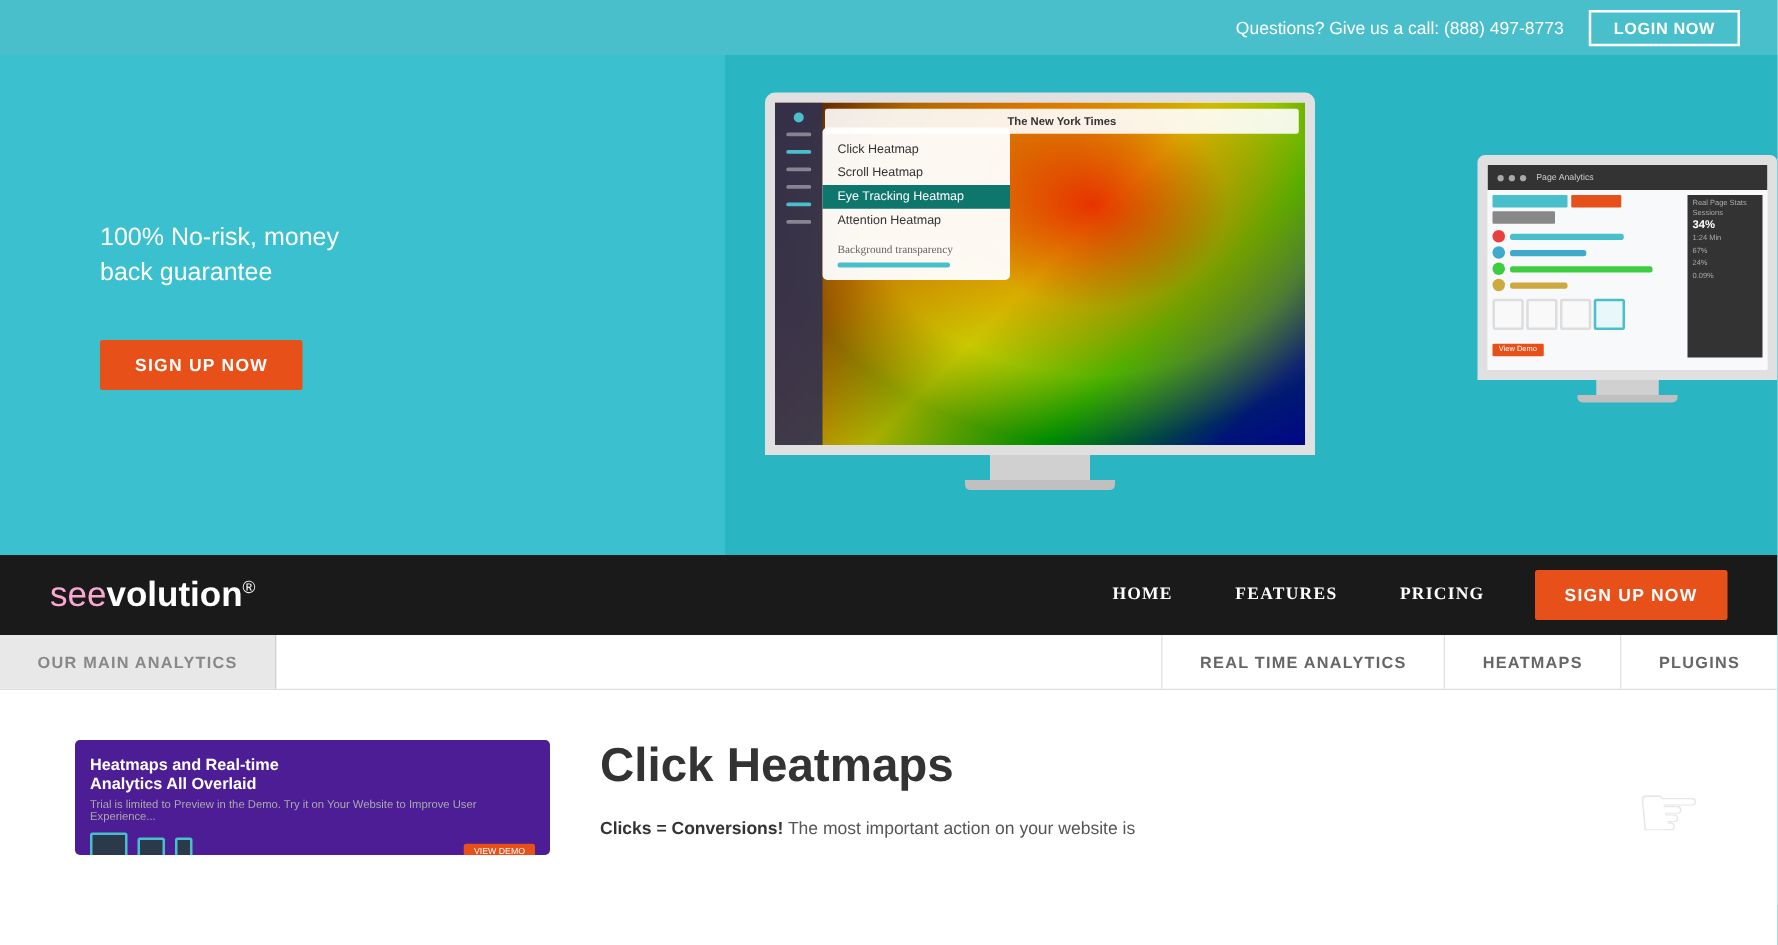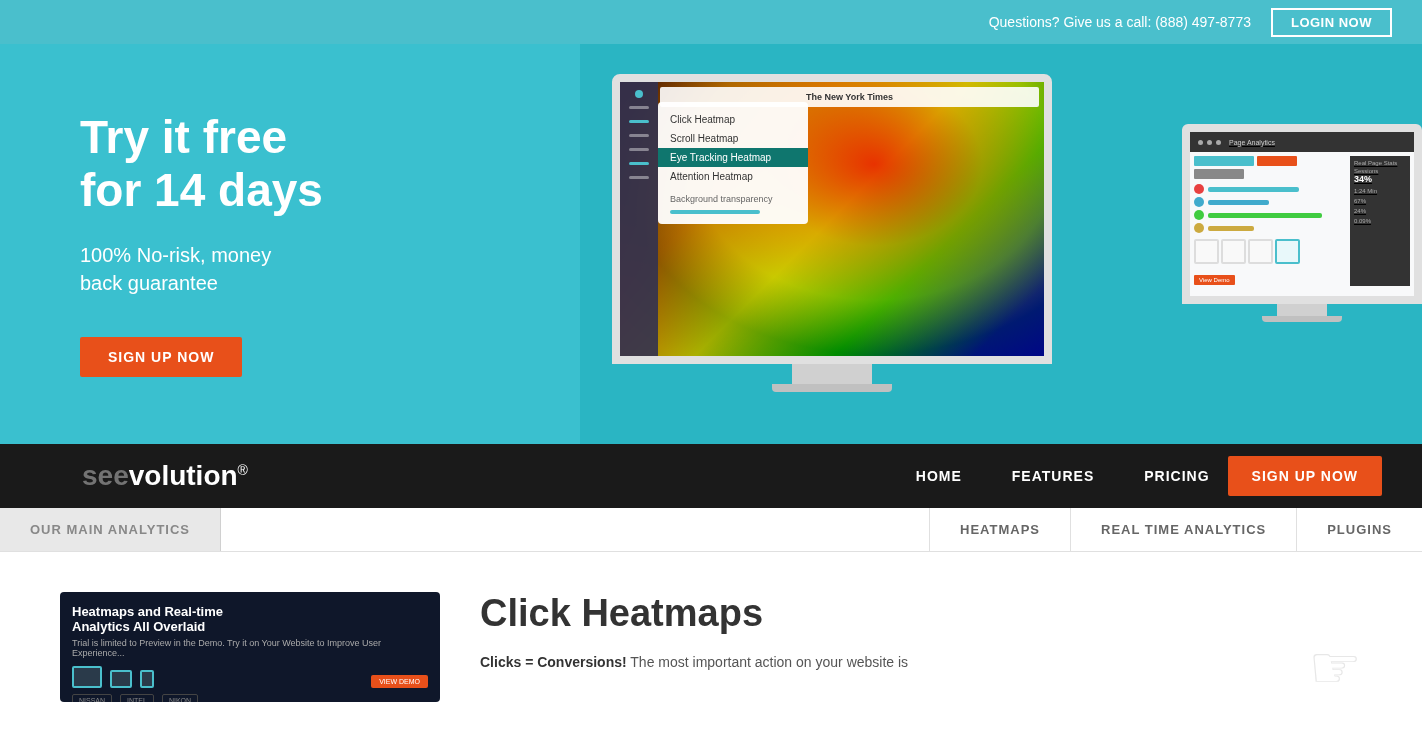--- a/index.html
+++ b/index.html
@@ -202,21 +202,20 @@
       top: 80px;
       width: 240px;
     }
     .monitor2-frame {
       background: #f5f5f5;
       border: 8px solid #e0e0e0;
       border-radius: 6px 6px 0 0;
       width: 240px;
       height: 180px;
       overflow: hidden;
-      text-decoration: underline;
     }
     .monitor2-screen {
       width: 100%;
       height: 100%;
       background: #f8f9fa;
       position: relative;
     }
     .analytics-header {
       background: #333;
       height: 20px;
@@ -309,21 +308,22 @@
       font-weight: bold;
     }
     .logo-reg {
       font-size: 14px;
       vertical-align: super;
       color: #fff;
     }
     .nav-links {
       display: flex;
       gap: 50px;
-      margin-right: 18px;
+      margin-right: 40px;
+      font-family: Liberation Serif, serif;
     }
     .nav-link {
       color: #fff;
       text-decoration: none;
       font-size: 14px;
       font-weight: bold;
       letter-spacing: 1px;
       cursor: pointer;
     }
     .signup-nav-btn {
@@ -373,24 +373,24 @@
     .content-area {
       background: #fff;
       display: flex;
       padding: 40px 60px;
       gap: 40px;
     }
     .content-left {
       flex: 0 0 380px;
     }
     .preview-box {
-      background: #0f172a;
+      background: #4c1d95;
       border-radius: 4px;
       width: 380px;
-      height: 110px;
+      height: 92px;
       overflow: hidden;
       position: relative;
     }
     .preview-content {
       padding: 12px;
       color: #fff;
       font-size: 11px;
     }
     .preview-title {
       font-size: 13px;
@@ -449,21 +449,20 @@
 </head>
 <body>
 
 <div class="top-bar">
   <span class="top-bar-text">Questions? Give us a call: (888) 497-8773</span>
   <button class="login-btn">LOGIN NOW</button>
 </div>
 
 <div class="hero">
   <div class="hero-left">
-    <h1 class="hero-title">Try it free<br>for 14 days</h1>
     <p class="hero-subtitle">100% No-risk, money<br>back guarantee</p>
     <div class="hero-cta">
       <button class="signup-hero-btn">SIGN UP NOW</button>
     </div>
   </div>
 
   <div class="hero-right">
 
     <div class="monitor-container">
       <div class="monitor-frame">
@@ -481,21 +480,21 @@
             <div class="sidebar-icon"></div>
             <div class="sidebar-icon active"></div>
             <div class="sidebar-icon"></div>
           </div>
 
           <div class="monitor-menu">
             <div class="menu-item">Click Heatmap</div>
             <div class="menu-item">Scroll Heatmap</div>
             <div class="menu-item active">Eye Tracking Heatmap</div>
             <div class="menu-item">Attention Heatmap</div>
-            <div style="padding:4px 12px;margin-top:4px;display:flex;align-items:flex-end;gap:4px;">
+            <div style="padding:4px 12px;margin-top:4px;display:flex;align-items:flex-end;gap:4px;font-family:Liberation Serif, serif;">
               <span style="font-size:9px;color:#666;">Background transparency</span>
             </div>
             <div style="height:4px;background:#4abfcc;margin:2px 12px;border-radius:2px;width:60%;"></div>
           </div>
         </div>
       </div>
       <div class="monitor-stand"></div>
       <div class="monitor-base"></div>
     </div>
 
@@ -564,35 +563,35 @@
         </div>
       </div>
       <div class="monitor2-stand"></div>
       <div class="monitor2-base"></div>
     </div>
   </div>
 </div>
 
 <div class="nav-bar">
   <div class="logo">
-    <span class="see" style="color: #737373; font-weight: bold; margin-left: 42px;">see</span><span class="volution" style="color: rgb(255, 255, 255); font-weight: bold;">volution</span><span class="logo-reg">®</span>
+    <span class="see" style="color: #f9a8d4; font-weight: normal;">see</span><span class="volution" style="color: rgb(255, 255, 255); font-weight: bold;">volution</span><span class="logo-reg">®</span>
   </div>
   <nav class="nav-links">
     <a class="nav-link">HOME</a>
     <a class="nav-link">FEATURES</a>
     <a class="nav-link">PRICING</a>
   </nav>
   <button class="signup-nav-btn">SIGN UP NOW</button>
 </div>
 
 <div class="features-tabs">
   <div class="features-label">OUR MAIN ANALYTICS</div>
   <div class="tab-items">
+    <div class="tab-item">REAL TIME ANALYTICS</div>
     <div class="tab-item">HEATMAPS</div>
-    <div class="tab-item">REAL TIME ANALYTICS</div>
     <div class="tab-item">PLUGINS</div>
   </div>
 </div>
 
 <div class="content-area">
   <div class="content-left">
     <div class="preview-box">
       <div class="preview-content">
         <div class="preview-title">Heatmaps and Real-time<br>Analytics All Overlaid</div>
         <div class="preview-subtitle">Trial is limited to Preview in the Demo. Try it on Your Website to Improve User Experience...</div>

